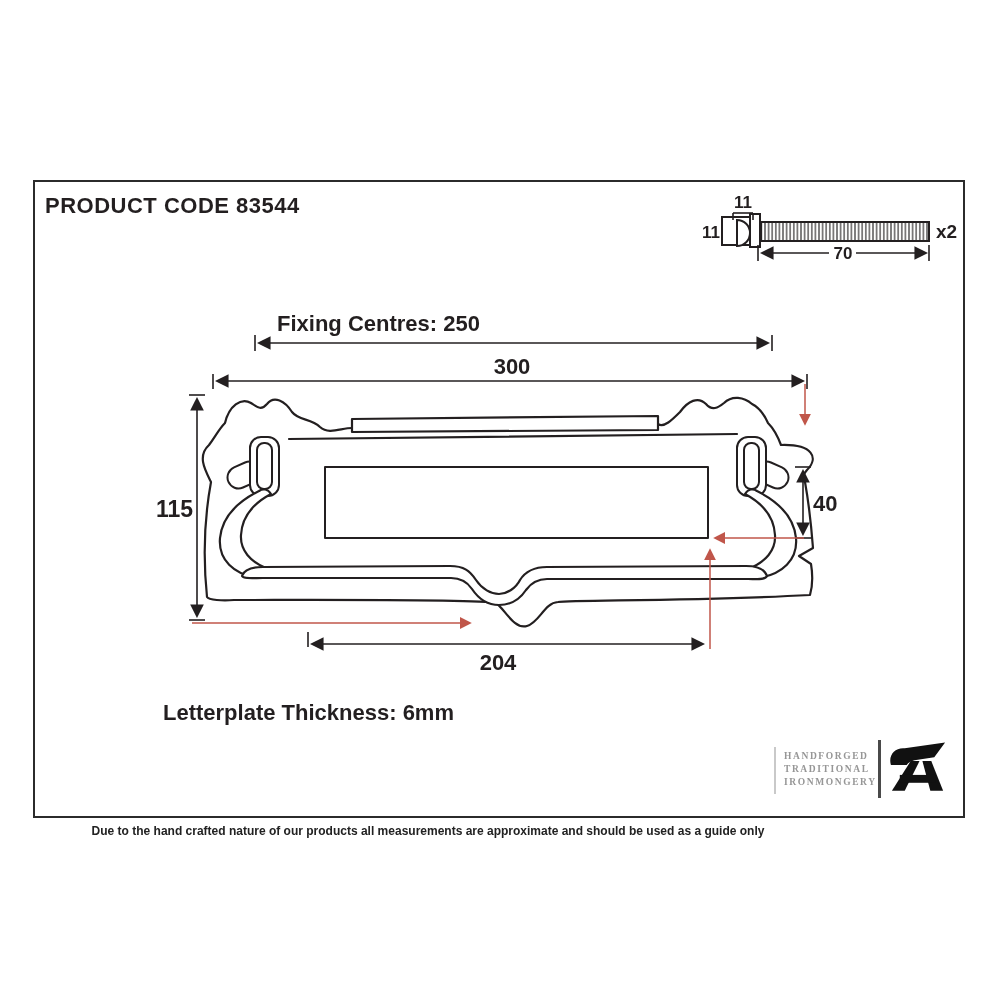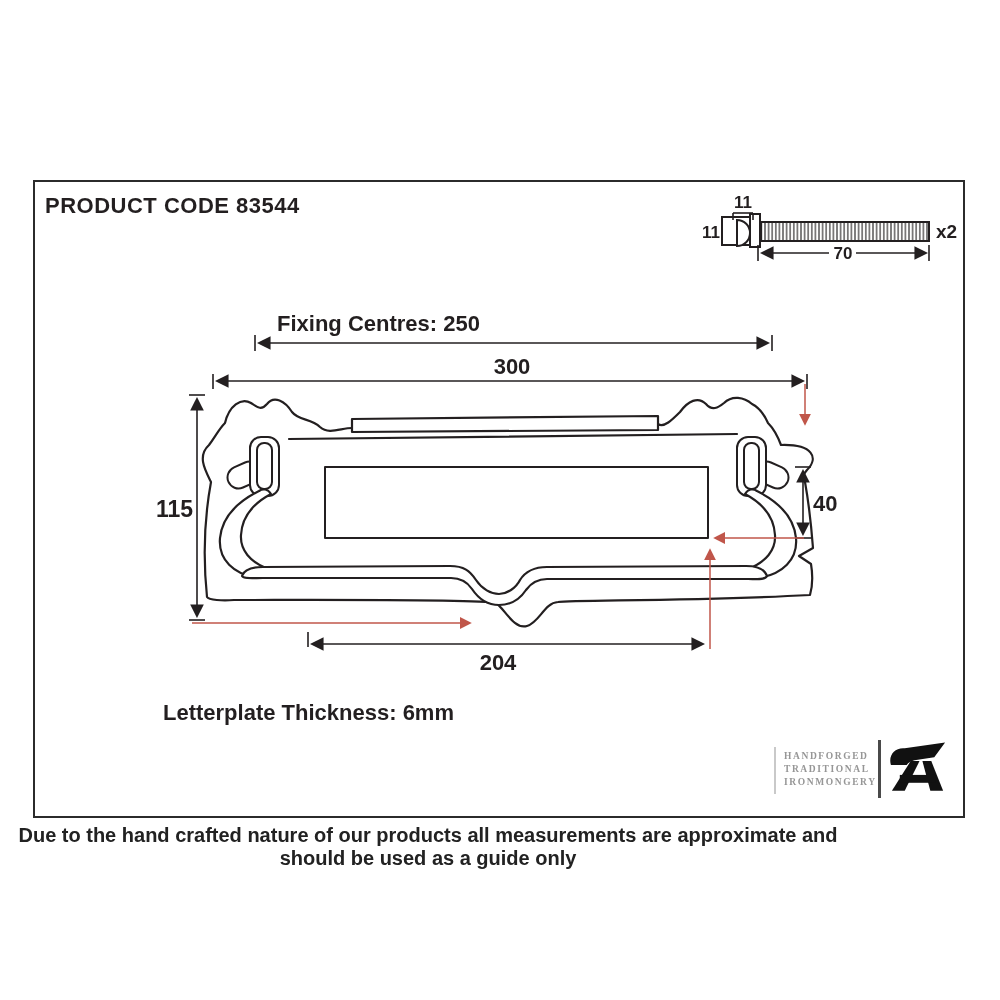--- a/index.html
+++ b/index.html
@@ -9,21 +9,21 @@
          border:2px solid #2b2b2b;background:#fff;}
   svg.diagram{position:absolute;left:0;top:0;width:1000px;height:1000px;}
   svg.diagram text{font-family:"Liberation Sans",sans-serif;fill:#231f20;}
   .logo{position:absolute;left:774px;top:738px;width:172px;height:62px;display:flex;align-items:center;}
   .logo .bar-l{width:2px;height:47px;background:#c9c9c9;margin-top:2px;}
   .logo .ltext{margin-left:8px;width:92px;font-family:"Liberation Serif",serif;
                font-size:9.5px;letter-spacing:1.6px;line-height:13px;color:#969696;}
   .logo .bar-r{width:3px;height:58px;background:#4a4a4a;margin-left:2px;}
   .logo .anvil{margin-left:6px;}
   .disclaimer{position:absolute;left:0;top:824px;width:856px;text-align:center;
-              font-size:20px;color:#222222;font-family:"Liberation Sans",sans-serif;}
+              font-size:12px;color:#222222;font-family:"Liberation Sans",sans-serif;}
 </style>
 </head>
 <body>
 
 <div class="canvas">
 
   <div class="frame"></div>
 
   <svg class="diagram" viewBox="0 0 1000 1000">
     <defs>

